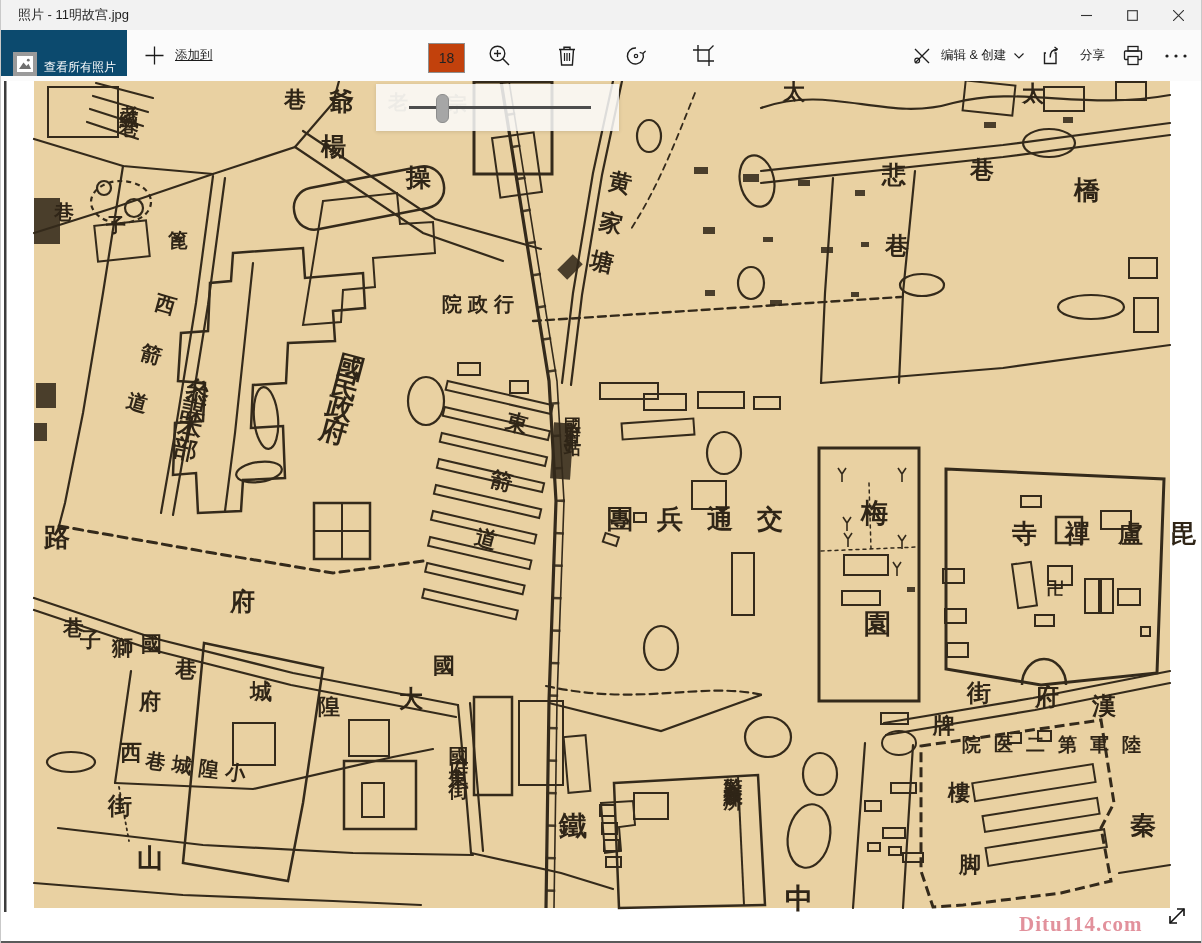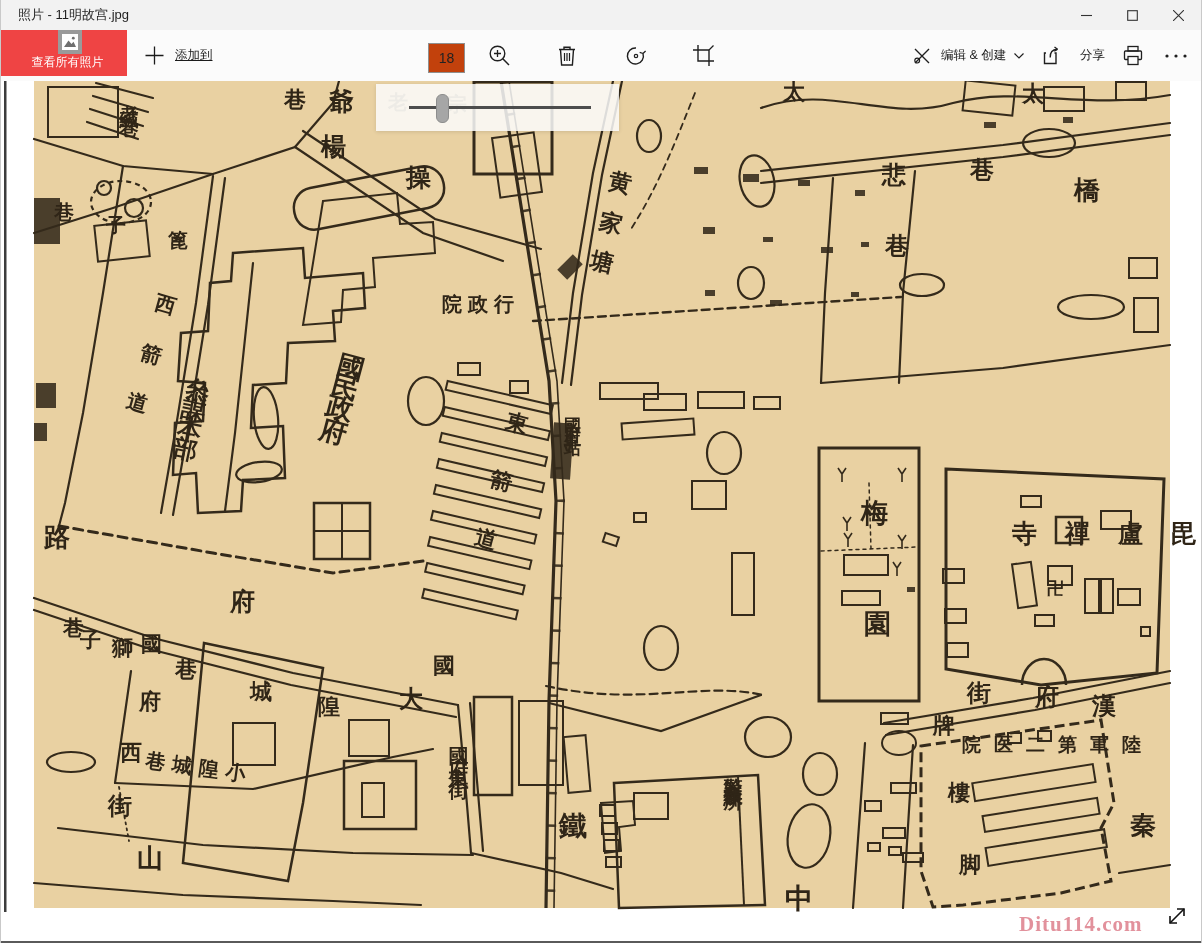--- a/index.html
+++ b/index.html
@@ -9,21 +9,21 @@
     border-left:1px solid #c9c9c9;border-right:1px solid #c9c9c9;box-sizing:border-box;
   }
   
   #titlebar{position:absolute;left:0;top:0;width:100%;height:30px;background:#f2f2f2;z-index:20;}
   #title-text{position:absolute;left:17px;top:0;line-height:30px;font-size:13px;color:#1f1f1f;}
   #win-controls{position:absolute;right:0;top:0;height:30px;display:flex;}
   .win-btn{width:46px;height:30px;display:flex;align-items:center;justify-content:center;cursor:default;}
   .win-btn svg{display:block;}
   
   #toolbar{position:absolute;left:0;top:30px;width:100%;height:51px;background:#fbfbfb;z-index:20;}
-  #view-all-btn{position:absolute;left:0;top:0;width:126px;height:46px;background:#ef4444;display:flex;align-items:center;cursor:pointer;flex-direction:column;}
+  #view-all-btn{position:absolute;left:0;top:0;width:126px;height:46px;background:#0c4a6e;display:flex;align-items:flex-end;cursor:pointer;}
   #view-all-btn .icon-box{margin-left:12px;width:24px;height:24px;background:#9a9a9a;display:flex;align-items:center;justify-content:center;}
   #view-all-btn .lbl{color:#ffffff;font-size:12px;margin-left:7px;white-space:nowrap;}
   .tb-item{position:absolute;top:0;height:51px;display:flex;align-items:center;color:#1b1b1b;font-size:12.5px;cursor:pointer;}
   .tb-icon{display:block;}
   #zoom-box{position:absolute;left:427px;top:13px;width:35px;height:28px;border:1px solid #8f8f8f;background:#c2410c;
     font-size:14px;color:#222;text-align:center;line-height:28px;}
   
   #content{position:absolute;left:0;top:81px;width:1202px;height:860px;background:#ffffff;}
   #map-svg{position:absolute;left:0;top:0;}
   #map-labels{position:absolute;left:0;top:0;width:1202px;height:943px;z-index:5;pointer-events:none;}
@@ -369,20 +369,21 @@
     <span class="map-label" style="left: 884px; top: 234px; font-size: 24px;">巷</span>
     <span class="map-label" style="left: 441px; top: 294px; font-size: 20px; letter-spacing: 6px;">院政行</span>
     <span class="map-label v" style="left: 346px; top: 331px; font-size: 27px; letter-spacing: 21px; transform: rotate(15deg);">國民政府</span>
     <span class="map-label v" style="left: 192px; top: 356px; font-size: 24px; letter-spacing: 20px; transform: rotate(12deg);">叅謀本部</span>
     <span class="map-label" style="left: 167px; top: 230px; font-size: 20px;">篦</span>
     <span class="map-label" style="left: 105px; top: 215px; font-size: 20px;">子</span>
     <span class="map-label" style="left: 53px; top: 202px; font-size: 20px;">巷</span>
     <span class="map-label v" style="left: 162px; top: 277px; font-size: 21px; letter-spacing: 50px; transform: rotate(16deg);">西箭道</span>
     <span class="map-label v" style="left: 514px; top: 392px; font-size: 22px; letter-spacing: 60px; transform: rotate(15deg);">東箭道</span>
     <span class="map-label v" style="left: 563px; top: 404px; font-size: 17px; letter-spacing: 7px;">國府車站</span>
+    <span class="map-label" style="left: 606px; top: 506px; font-size: 26px; letter-spacing: 24px;">團兵通交</span>
     <span class="map-label" style="left: 860px; top: 499px; font-size: 27px;">梅</span>
     <span class="map-label" style="left: 863px; top: 610px; font-size: 27px;">園</span>
     <span class="map-label" style="left: 974px; top: 521px; font-size: 25px; letter-spacing: 28px; margin-left: 37px;">寺禪盧毘</span>
     <span class="map-label" style="left: 1046px; top: 580px; font-size: 17px;">卍</span>
     <span class="map-label" style="left: 43px; top: 524px; font-size: 26px;">路</span>
     <span class="map-label" style="left: 229px; top: 589px; font-size: 25px;">府</span>
     <span class="map-label" style="left: 62px; top: 617px; font-size: 21px;">巷</span>
     <span class="map-label" style="left: 79px; top: 629px; font-size: 21px;">子</span>
     <span class="map-label" style="left: 111px; top: 637px; font-size: 21px;">獅</span>
     <span class="map-label" style="left: 140px; top: 633px; font-size: 21px;">國</span>

